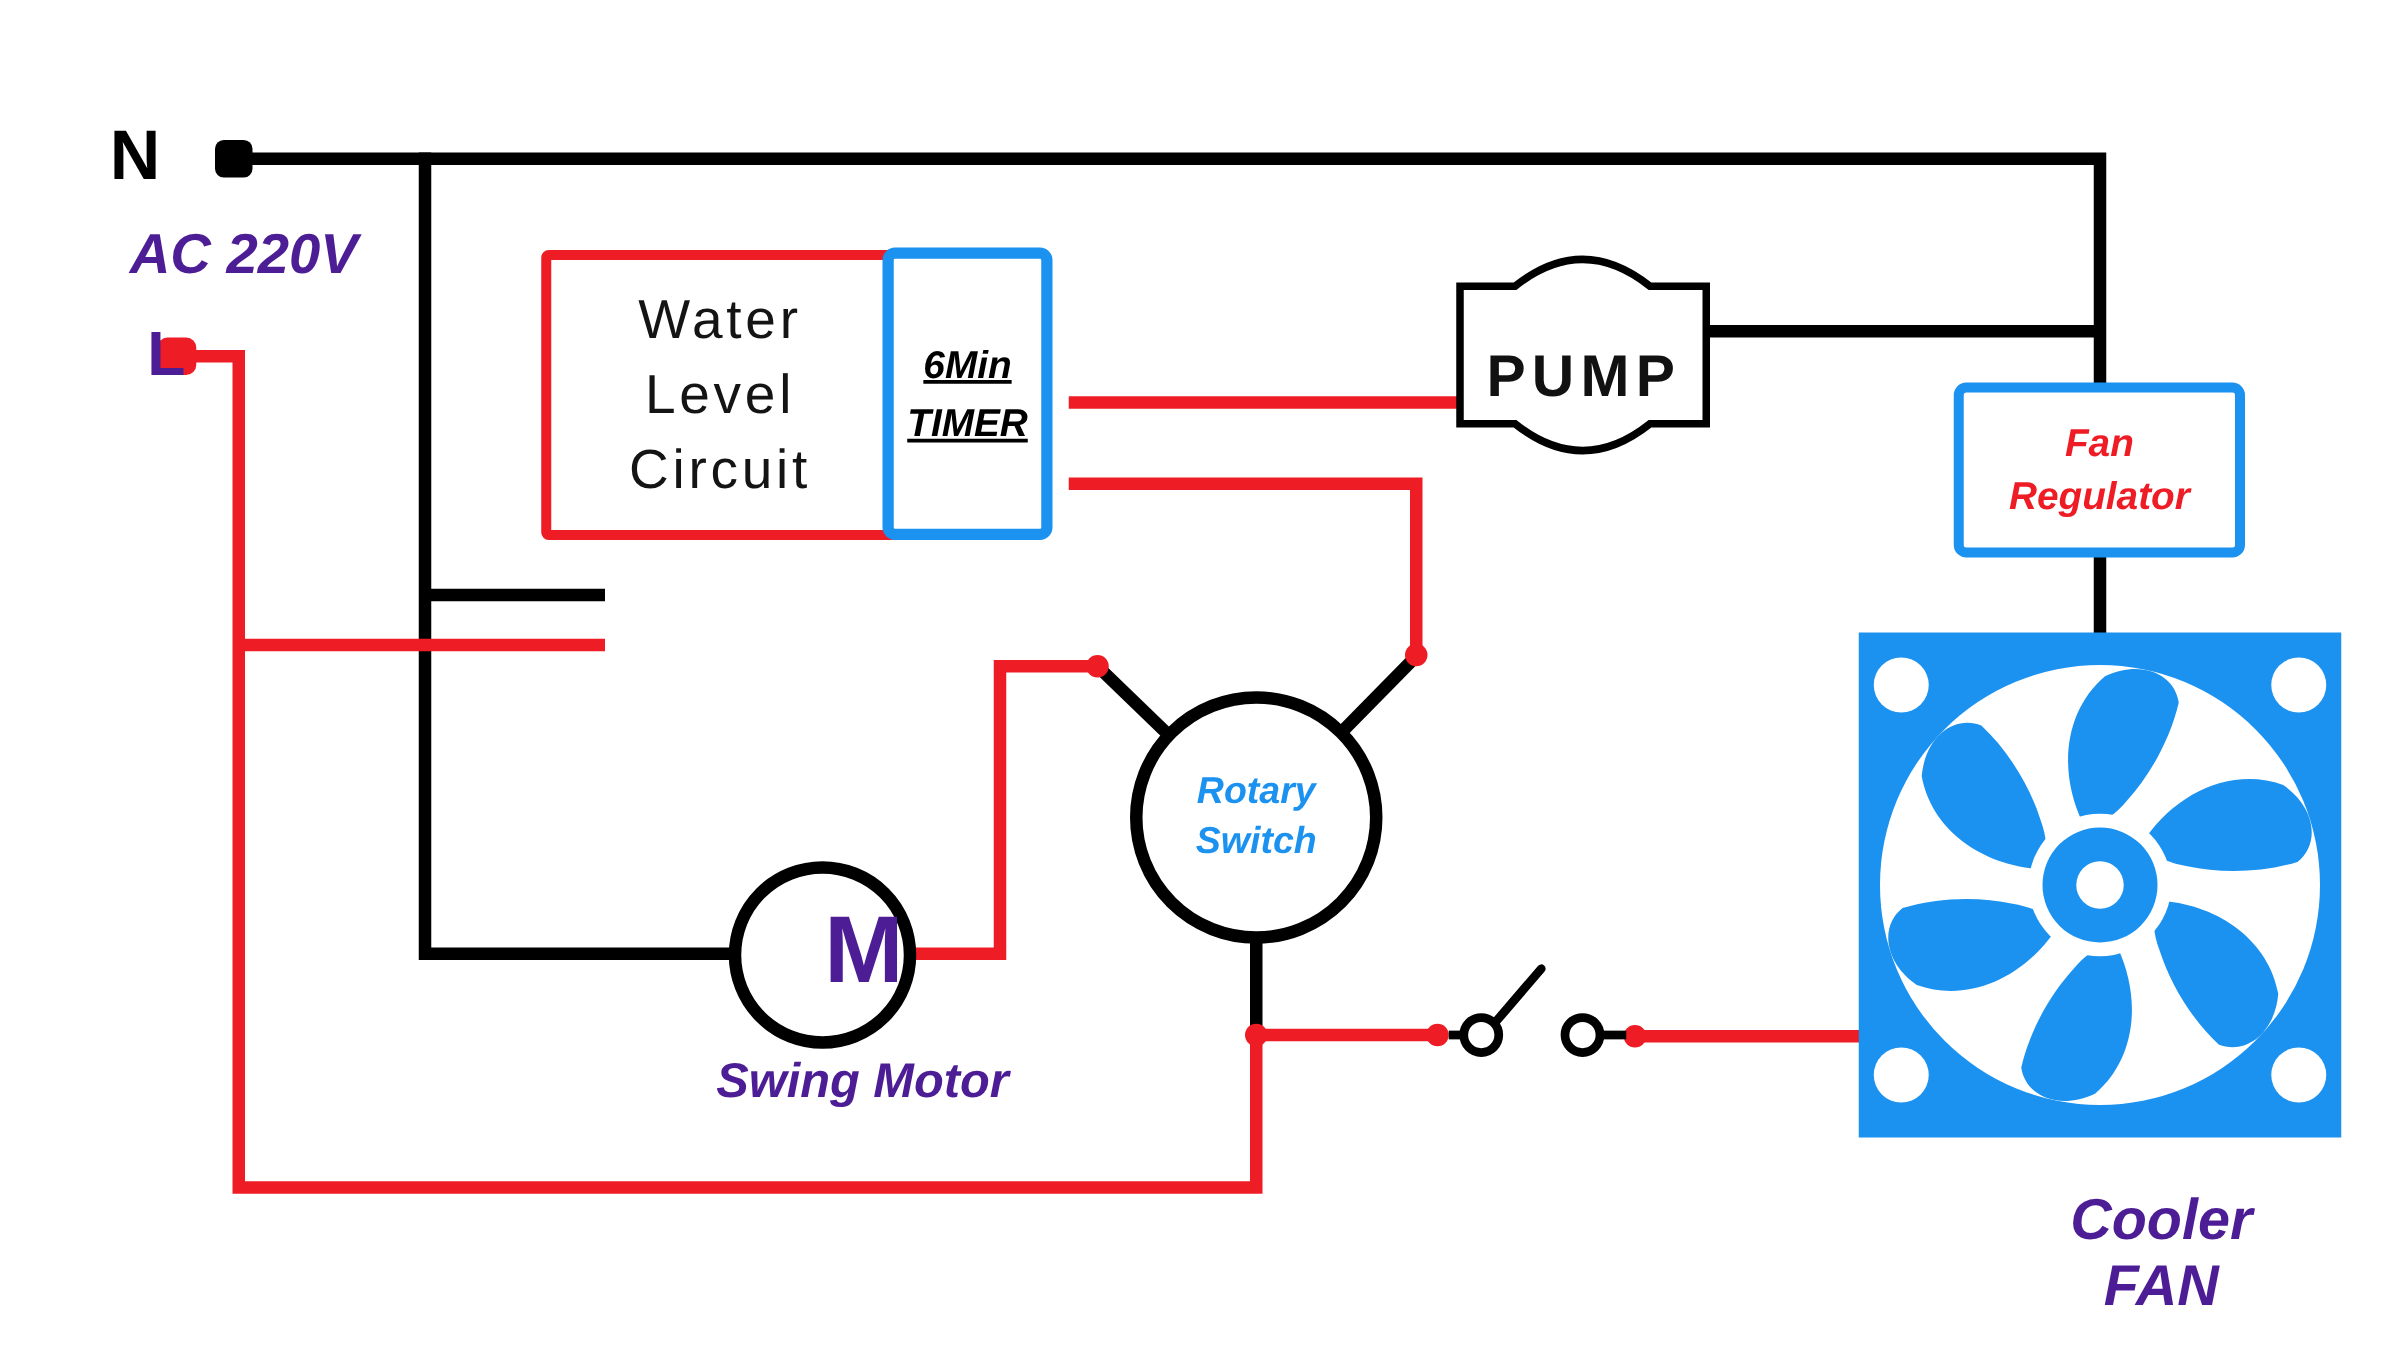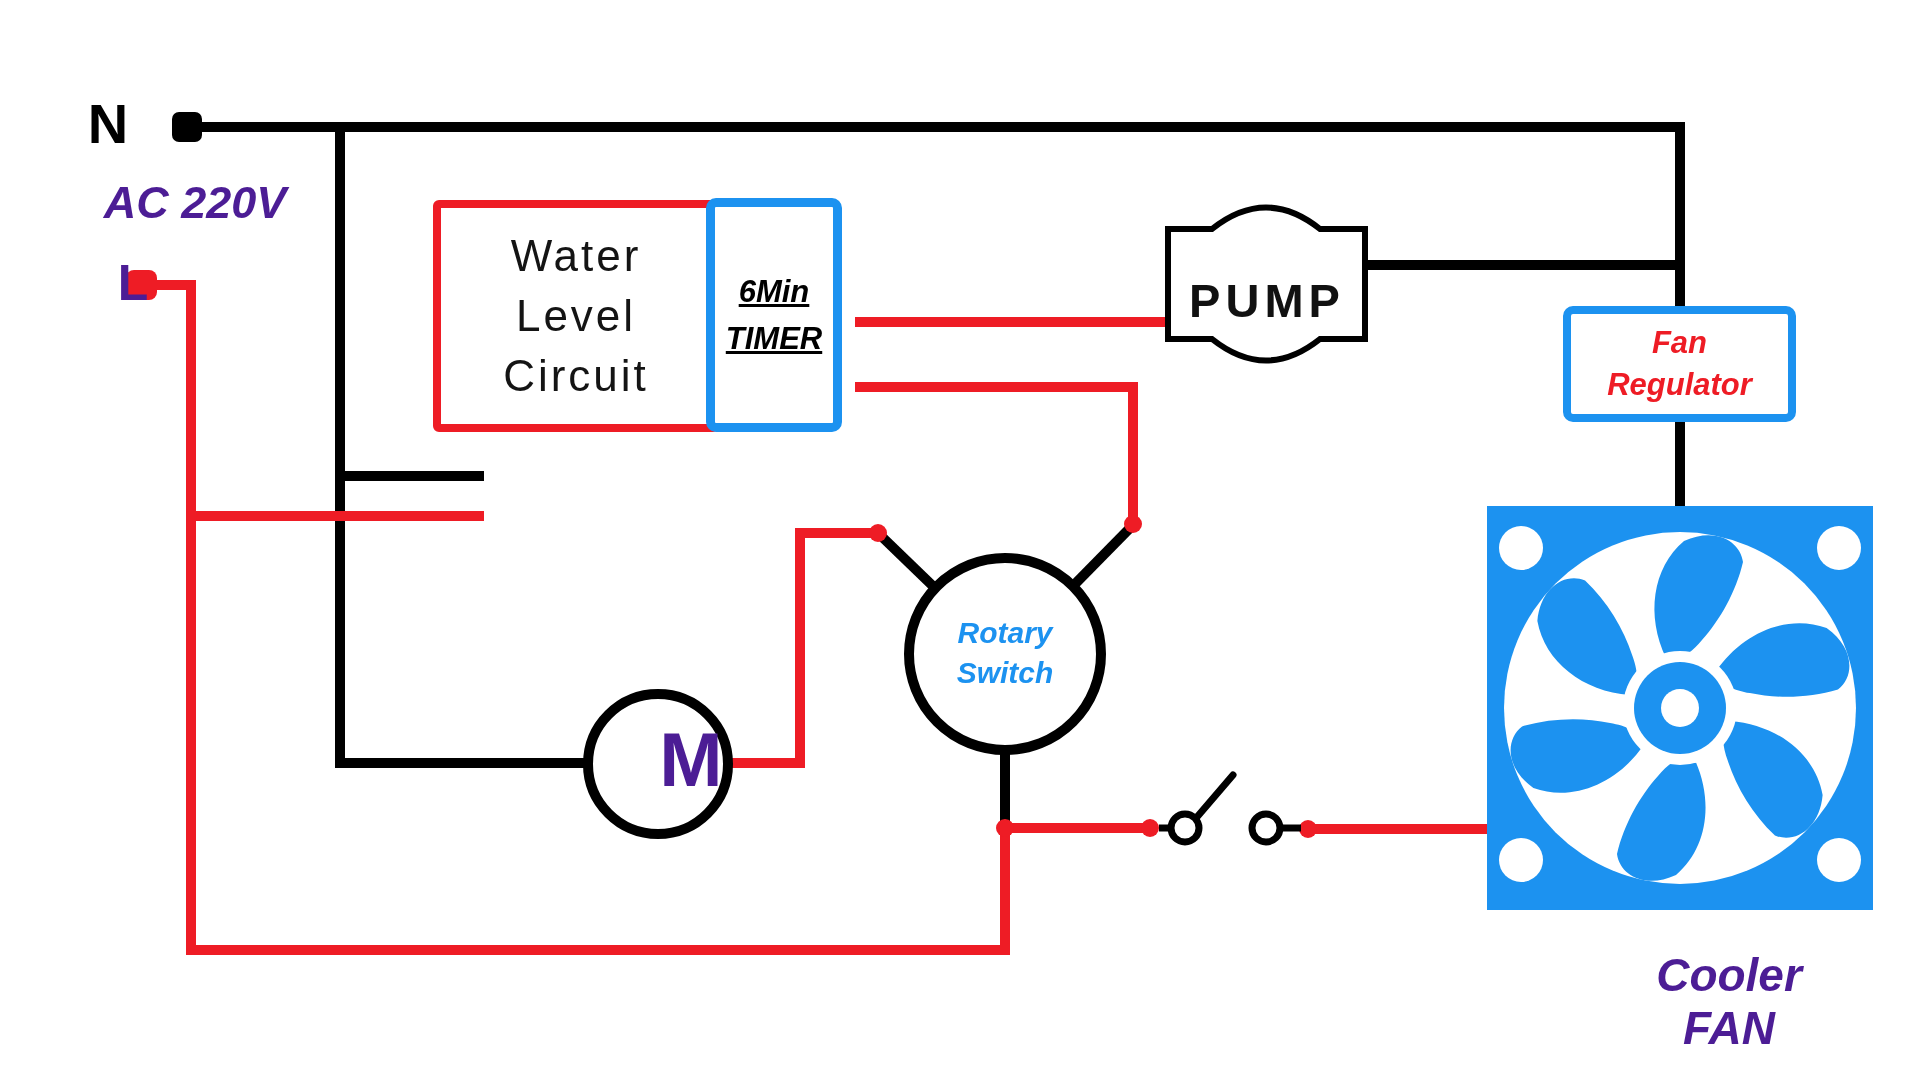--- a/index.html
+++ b/index.html
@@ -50,21 +50,21 @@
     left:706px;top:198px;width:136px;height:234px;
     border:9px solid #1C92F0;border-radius:10px;z-index:3;text-decoration:underline;
   }
   #timer-box .txt{font-size:31px;line-height:47px;color:#000;font-weight:bold;font-style:italic;}
   #psu-box{
     left:481px;top:430px;width:231px;height:149px;
     border:9px solid #1C92F0;border-radius:8px;z-index:3;
   }
   #psu-box .txt{font-size:34px;line-height:47px;color:#EE1C25;font-weight:bold;}
   #fan-regulator-box{
-    left:1563px;top:306px;width:233px;height:116px;
+    left:1563px;top:306px;width:233px;height:140px;
     border:8px solid #1C92F0;border-radius:10px;z-index:2;
   }
   #fan-regulator-box .txt{font-size:31px;line-height:42px;color:#EE1C25;font-weight:bold;font-style:italic;}
 </style>
 </head>
 <body>
 
 <div id="stage">
 
   <svg id="wiring" width="1920" height="1080" viewBox="0 0 1920 1080">
@@ -158,19 +158,20 @@
   <div class="lbl b black-txt" id="n-label">N</div>
 
   <div class="lbl bi red-txt" id="ac-label">AC 220V</div>
 
   <div class="lbl b red-txt" id="l-label">L</div>
 
   <div class="lbl" id="pump-label">PUMP</div>
 
   <div class="lbl b red-txt" id="m-label">M</div>
 
+  <div class="lbl bi red-txt" id="swing-label">Swing Motor</div>
 
   <div class="lbl bi blue-txt" id="rotary-label">Rotary
 Switch</div>
 
   <div class="lbl bi red-txt" id="cooler-label">Cooler FAN</div>
 
 </div>
 
 </body></html>

